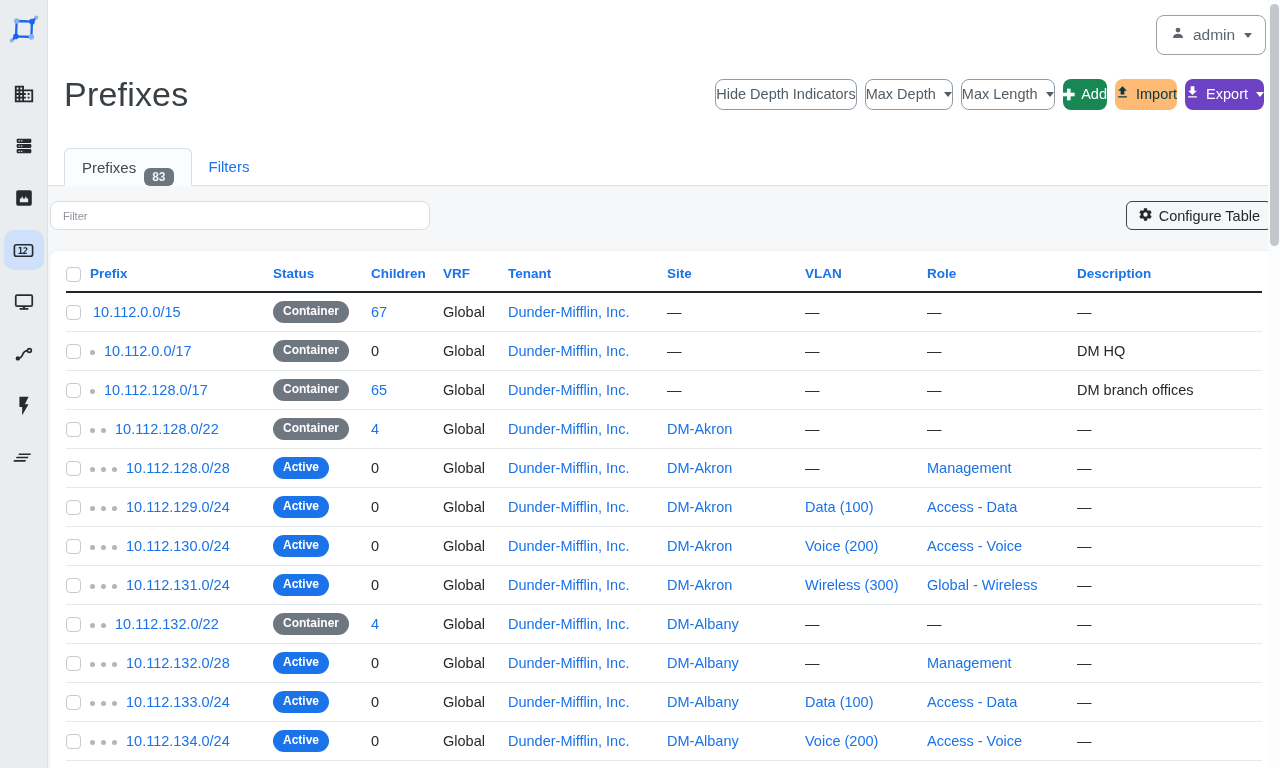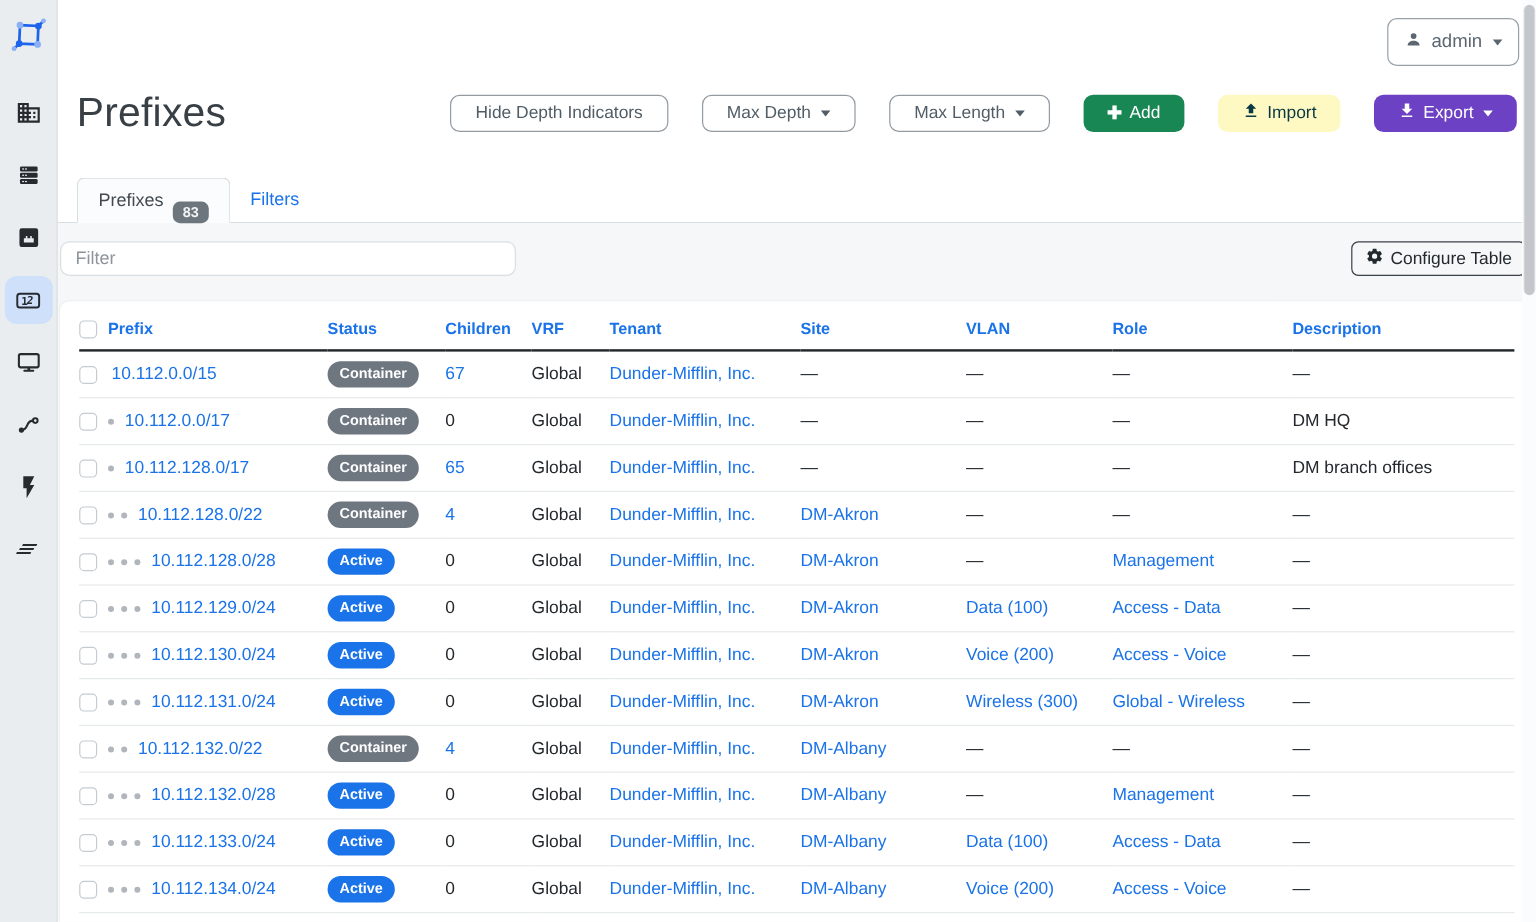--- a/index.html
+++ b/index.html
@@ -61,27 +61,26 @@
     display:flex; align-items:center; justify-content:center; gap:7px;
     color:#5c6670; font-size:15.5px; padding:0 12px; cursor:pointer;
   }
 
   
   .title-row { display:flex; align-items:center; padding:0 16px; margin-top:2px; height:44px; }
   .page-title { font-size:34px; font-weight:500; color:#383f45; margin:0; letter-spacing:.2px; }
   .actions { margin-left:auto; display:flex; gap:8px; align-items:center; }
   .btn {
     height:31px; border-radius:8px; font-size:14.5px; font-family:inherit;
-    display:flex; align-items:center; gap:6px; padding:0 20px; cursor:pointer; border:none;
+    display:flex; align-items:center; gap:6px; padding:0 0; cursor:pointer; border:none;
     white-space:nowrap;
-    margin-left:20px;
   }
   .btn-outline { background:#fff; border:1px solid #929aa2; color:#515d66; }
   .btn-add { background:#198754; color:#fff; }
-  .btn-import { background:#fef9c3; color:#073844; }
+  .btn-import { background:#fdba74; color:#073844; }
   .btn-export { background:#6d41c4; color:#fff; }
   .caret {
     width:0; height:0; border-left:4.5px solid transparent; border-right:4.5px solid transparent;
     border-top:5px solid currentColor; display:inline-block; margin-left:2px;
   }
   .plus-glyph { font-weight:bold; font-size:15px; line-height:1; }
 
   
   .tabs {
     display:flex; align-items:flex-end; margin-top:31px; padding-left:16px;
@@ -101,21 +100,21 @@
     border-radius:6px; padding:3px 8px; line-height:1;margin-top:19px;
   }
 
   
   .panel {
     background:#f5f7f8; height:585px; padding:15px 2px 0 2px;
   }
   .panel-toolbar { display:flex; align-items:flex-start; padding:0 6px 0 0; }
   .filter-input {
     width:380px; height:29px; border:1px solid #d9dee2; border-radius:8px;
-    padding:0 12px; font-size:15px; font-family:inherit; background:#fff; outline:none; color:#c2410c;
+    padding:0 12px; font-size:11px; font-family:inherit; background:#fff; outline:none; color:#c2410c;
   }
   .filter-input::placeholder { color:#8d949b; }
   .configure-btn {
     margin-left:auto; height:29px; border:1px solid #3a4147; border-radius:6px;
     background:transparent; color:#24292e; font-size:14.5px; font-family:inherit;
     display:flex; align-items:center; gap:6px; padding:0 11px; cursor:pointer;
   }
 
   
   .table-card {

